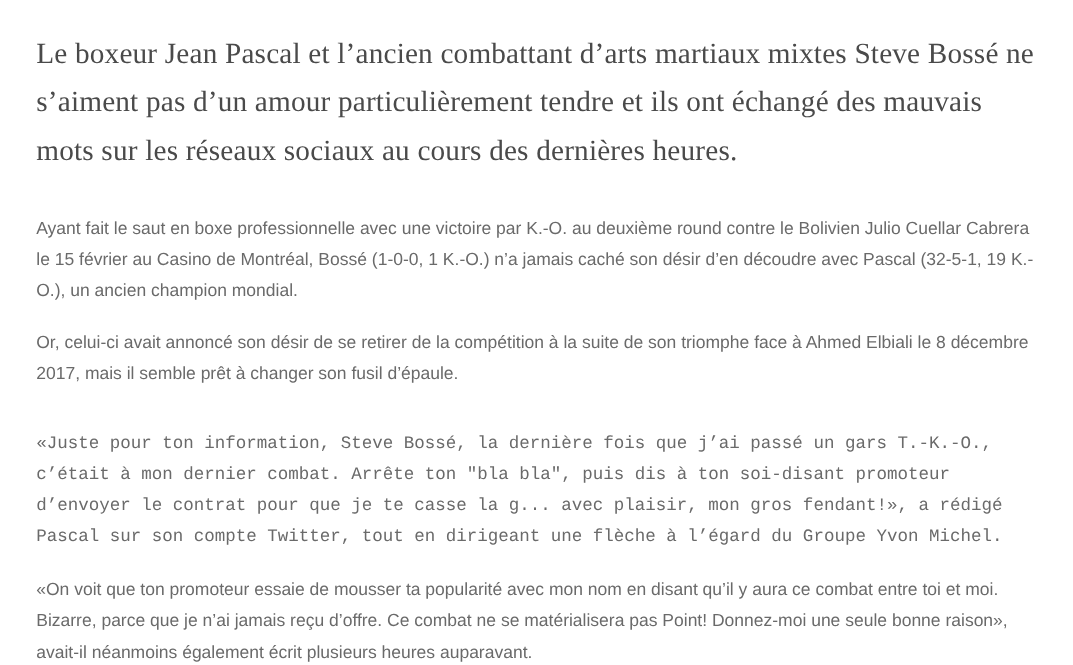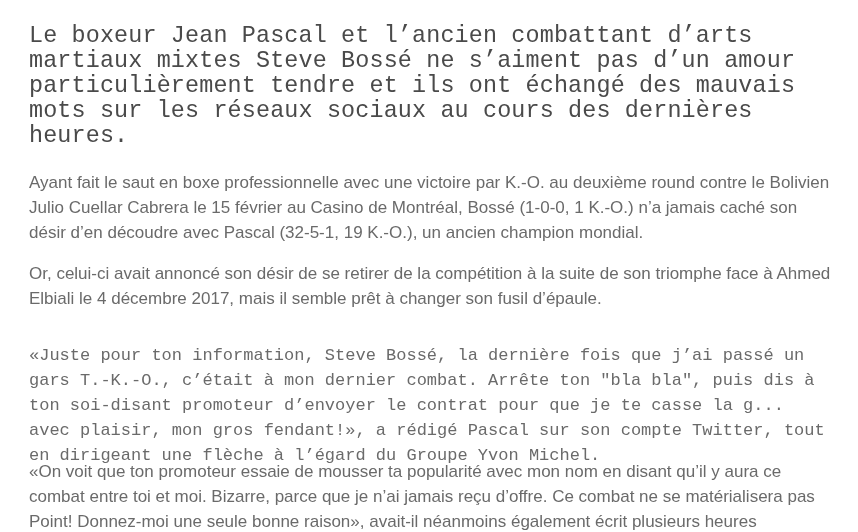--- a/index.html
+++ b/index.html
@@ -15,44 +15,44 @@
       left: 29px;
       top: 0;
       width: 810px;
     }
     .lead {
       position: absolute;
       left: 0;
       top: 24px;
       width: 800px;
       margin: 0;
-      font-family: Liberation Mono, monospace;
+      font-family: Liberation Serif, serif;
       font-size: 23.4px;
-      line-height: 25px;
+      line-height: 39px;
       color: #4a4a4a;
       letter-spacing: 0.15px;
       font-weight: normal;
     }
     .para {
       position: absolute;
       left: 0;
       width: 805px;
       margin: 0;
       font-family: "Liberation Sans", sans-serif;
-      font-size: 17px;
+      font-size: 14px;
       line-height: 25px;
       color: #6a6a6a;
     }
     #p1 { top: 170px; }
     #p2 { top: 261px; }
     #p3 { top: 343px; font-family: Liberation Mono, monospace; }
     #p4 { top: 459px; }
   </style>
 </head>
 <body>
 
 <div class="article">
   <p class="lead">Le boxeur Jean Pascal et l’ancien combattant d’arts martiaux mixtes Steve Bossé ne s’aiment pas d’un amour particulièrement tendre et ils ont échangé des mauvais mots sur les réseaux sociaux au cours des dernières heures.</p>
   <p class="para" id="p1">Ayant fait le saut en boxe professionnelle avec une victoire par K.-O. au deuxième round contre le Bolivien Julio Cuellar Cabrera le 15 février au Casino de Montréal, Bossé (1-0-0, 1 K.-O.) n’a jamais caché son désir d’en découdre avec Pascal (32-5-1, 19 K.-O.), un ancien champion mondial.</p>
-  <p class="para" id="p2">Or, celui-ci avait annoncé son désir de se retirer de la compétition à la suite de son triomphe face à Ahmed Elbiali le 4 décembre 2017, mais il semble prêt à changer son fusil d’épaule.</p>
+  <p class="para" id="p2">Or, celui-ci avait annoncé son désir de se retirer de la compétition à la suite de son triomphe face à Ahmed Elbiali le 8 décembre 2017, mais il semble prêt à changer son fusil d’épaule.</p>
   <p class="para" id="p3">«Juste pour ton information, Steve Bossé, la dernière fois que j’ai passé un gars T.-K.-O., c’était à mon dernier combat. Arrête ton "bla bla", puis dis à ton soi-disant promoteur d’envoyer le contrat pour que je te casse la g... avec plaisir, mon gros fendant!», a rédigé Pascal sur son compte Twitter, tout en dirigeant une flèche à l’égard du Groupe Yvon Michel.</p>
   <p class="para" id="p4">«On voit que ton promoteur essaie de mousser ta popularité avec mon nom en disant qu’il y aura ce combat entre toi et moi. Bizarre, parce que je n’ai jamais reçu d’offre. Ce combat ne se matérialisera pas Point! Donnez-moi une seule bonne raison», avait-il néanmoins également écrit plusieurs heures auparavant.</p>
 </div>
 
 </body></html>

